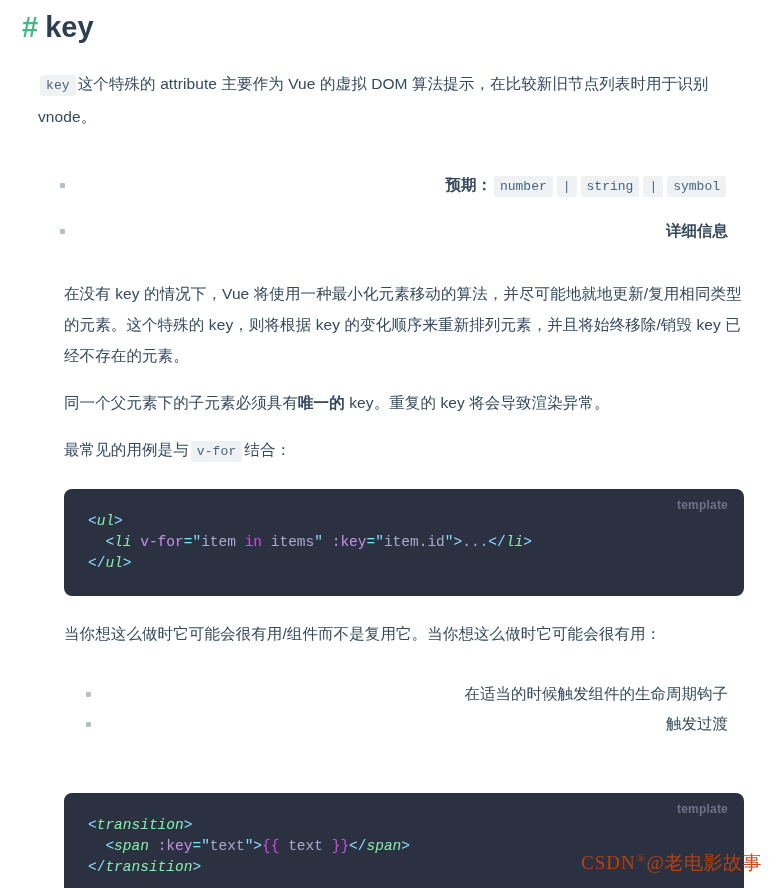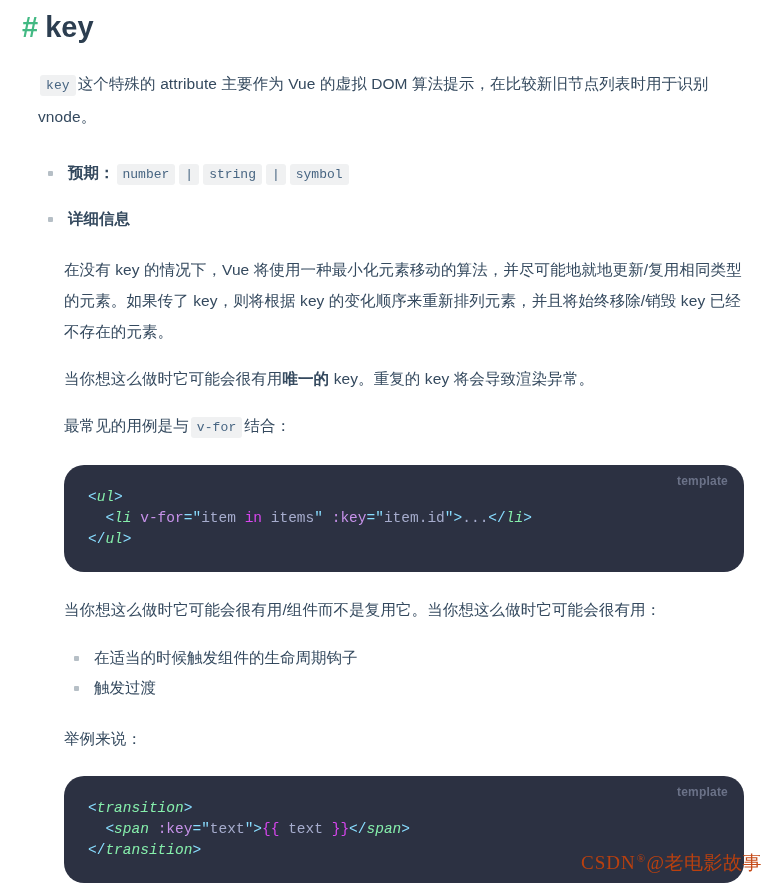--- a/index.html
+++ b/index.html
@@ -66,22 +66,23 @@
     border-radius: 3px;
     font-size: 13px;
     padding: 3px 6px;
     margin: 0 2px;
     white-space: pre;
   }
 
   
   ul.bullets {
     list-style: none;
-    margin: 4px;
+    margin: 16px;
     padding: 0;
+    text-align: right;
   }
   ul.bullets > li {
     position: relative;
     padding-left: 26px;
     font-size: 15.5px;
     line-height: 30px;
     color: #34495e;
     margin: 0;
   }
   ul.bullets > li::before {
@@ -102,21 +103,21 @@
   }
 
   .nested-block {
     padding-left: 26px;
   }
 
   
   .code-block {
     position: relative;
     background: #2c3142;
-    border-radius: 20px;
+    border-radius: 8px;
     margin: 0;
     padding: 22px 24px 22px 24px;
     overflow: hidden;
   }
   .code-block .lang-tag {
     position: absolute;
     top: 9px;
     right: 16px;
     font-size: 12px;
     font-weight: bold;
@@ -179,25 +180,25 @@
     <ul class="bullets">
       <li class="strong-item"><span>预期</span><span>：</span><span class="li-code-wrap"><code class="inline">number</code><code class="inline">|</code><code class="inline">string</code><code class="inline">|</code><code class="inline">symbol</code></span></li>
 
       <li class="strong-item" style="margin-top:14px;"><span>详细信息</span></li>
     </ul>
 
     <div class="nested-block">
 
       <div class="spacer-16"></div>
 
-      <p class="para">在没有 key 的情况下，Vue 将使用一种最小化元素移动的算法，并尽可能地就地更新/复用相同类型的元素。如果传了 key，则将根据 key 的变化顺序来重新排列元素，并且将始终移除/销毁 key 已经不存在的元素。</p>
-
-      <div class="spacer-16"></div>
-
-      <p class="para"><span>当你想这么做时它可能会很有用</span><strong>唯一的</strong><span> key。重复的 key 将会导致渲染异常。</span></p>
+      <p class="para">在没有 key 的情况下，Vue 将使用一种最小化元素移动的算法，并尽可能地就地更新/复用相同类型的元素。这个特殊的 key，则将根据 key 的变化顺序来重新排列元素，并且将始终移除/销毁 key 已经不存在的元素。</p>
+
+      <div class="spacer-16"></div>
+
+      <p class="para"><span>同一个父元素下的子元素必须具有</span><strong>唯一的</strong><span> key。重复的 key 将会导致渲染异常。</span></p>
 
       <div class="spacer-16"></div>
 
       <p class="para"><span>最常见的用例是与</span><code class="inline">v-for</code><span>结合：</span></p>
 
       <div class="spacer-22"></div>
 
       <div class="code-block">
         <span class="lang-tag">template</span>
         <pre><span class="tok-punct">&lt;</span><span class="tok-tag">ul</span><span class="tok-punct">&gt;</span>
@@ -211,21 +212,20 @@
 
       <div class="spacer-14"></div>
 
       <ul class="bullets">
         <li>在适当的时候触发组件的生命周期钩子</li>
         <li>触发过渡</li>
       </ul>
 
       <div class="spacer-16"></div>
 
-      <p class="para">举例来说：</p>
 
       <div class="spacer-22"></div>
 
       <div class="code-block">
         <span class="lang-tag">template</span>
         <pre><span class="tok-punct">&lt;</span><span class="tok-tag">transition</span><span class="tok-punct">&gt;</span>
 <span class="tok-plain">  </span><span class="tok-punct">&lt;</span><span class="tok-tag">span</span><span class="tok-plain"> </span><span class="tok-attr">:key</span><span class="tok-punct">=</span><span class="tok-punct">"</span><span class="tok-str">text</span><span class="tok-punct">"</span><span class="tok-punct">&gt;</span><span class="tok-kw">{{</span><span class="tok-str"> text </span><span class="tok-kw">}}</span><span class="tok-punct">&lt;/</span><span class="tok-tag">span</span><span class="tok-punct">&gt;</span>
 <span class="tok-punct">&lt;/</span><span class="tok-tag">transition</span><span class="tok-punct">&gt;</span></pre>
       </div>
 

